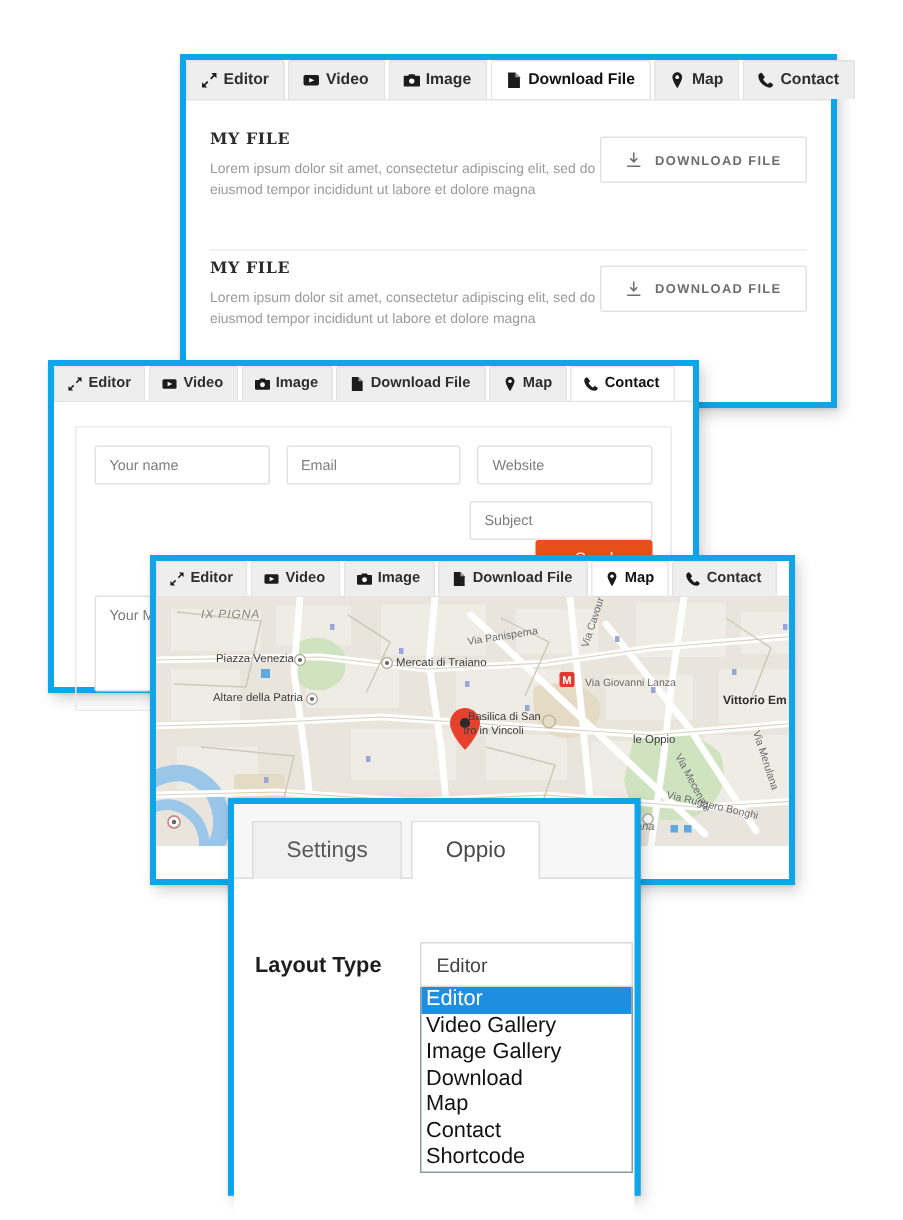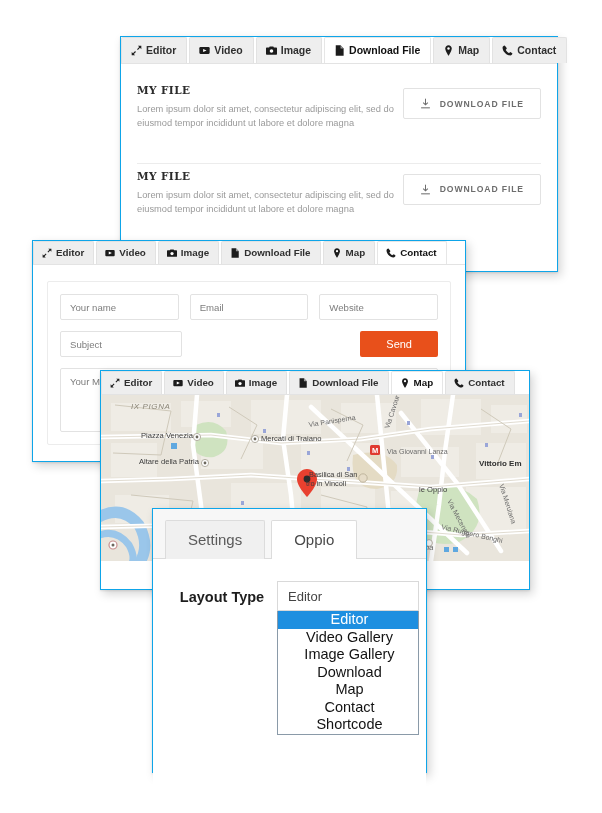--- a/index.html
+++ b/index.html
@@ -9,21 +9,21 @@
     background: #ffffff;
     font-family: "Liberation Sans", sans-serif;
     overflow: hidden;
   }
   #stage { position: relative; width: 602px; height: 813px; background:#fff; }
 
   
   .panel {
     position: absolute;
     background: #ffffff;
-    border: 1px solid #0ea5e9;
+    border: 4px solid #0ea5e9;
     box-shadow: 3px 4px 9px rgba(0,0,0,0.17), 0 1px 2px rgba(0,0,0,0.10);
   }
 
   
   .tabbar {
     display: flex;
     align-items: flex-end;
     gap: 2px;
     padding: 0;
     border-bottom: 1px solid #e3e3e3;
@@ -135,44 +135,44 @@
     color: #fff;
     border: none;
     border-radius: 2px;
     font-size: 11px;
     font-weight: normal;
     padding: 7px 26px;
     height: 26px;
     line-height: 12px;
     cursor: pointer;
   }
-  .subject-row { display:flex; justify-content:space-between; align-items:flex-start; margin-bottom: 11px; }
+  .subject-row { display:flex; justify-content:space-between; align-items:flex-end; margin-bottom: 11px; flex-direction: column; }
 
   
   #panel-map { left: 100px; top: 370px; width: 430px; height: 220px; }
   .map-wrap { position: relative; width: 100%; height: 166px; overflow: hidden; background: #e9e5dc; }
   .map-wrap svg { display: block; }
 
   
-  #panel-settings { left: 152px; top: 508px; width: 275px; height: 265px; background:#0ea5e9;text-align:center; }
+  #panel-settings { left: 152px; top: 532px; width: 275px; height: 265px; background:#0ea5e9; }
   .st-tabbar { display: flex; gap: 6px; padding: 10px 12px 0 12px; background: #f7f7f7; border-bottom: 1px solid #dcdcdc; }
   .st-tab {
     background: #f0f0f0;
     border: 1px solid #dcdcdc;
     border-bottom: none;
     padding: 10px 22px 11px 22px;
     font-size: 15px;
     color: #5a5a5a;
     border-radius: 2px 2px 0 0;
     position: relative;
     top: 1px;
   }
   .st-tab.active { background: #ffffff; color: #4a4a4a; }
   .st-body { padding: 22px 0 0 0; background:#fff; position: relative; height: 100%; }
-  .st-field-row { display: flex; align-items: flex-start; padding: 0 0 0 14px; }
+  .st-field-row { display: flex; align-items: flex-start; padding: 0 0 0 14px; margin-top: 20px; }
   .st-label { font-size: 14.5px; font-weight: bold; color: #1d1d1d; padding-top: 8px; width: 110px; }
   .st-select-wrap { position: relative; width: 142px; }
   .st-select {
     border: 1px solid #d9d9d9;
     background: #fff;
     height: 30px;
     display: flex;
     align-items: center;
     padding: 0 10px;
     font-size: 13px;

